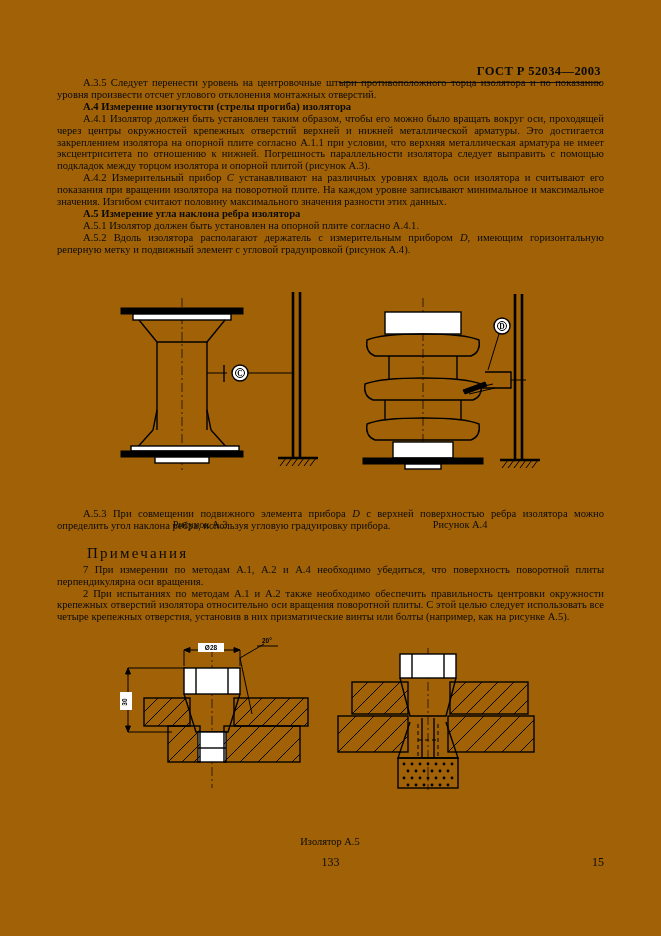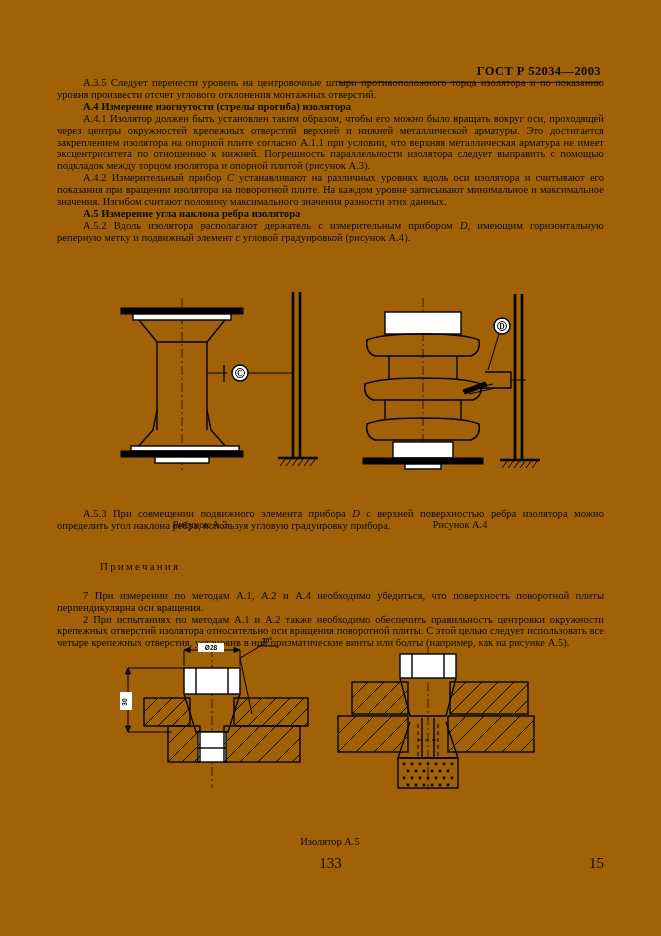--- a/index.html
+++ b/index.html
@@ -47,22 +47,22 @@
     hyphens: manual;
   }
   p.head {
     margin: 0;
     font-size: 10.6px;
     line-height: 11.9px;
     font-weight: bold;
     text-indent: 26px;
   }
   p.notes-title {
-    margin: 17px;
-    font-size: 11px;
+    margin: 4px;
+    font-size: 15px;
     line-height: 11.9px;
     text-indent: 26px;
     letter-spacing: 2.2px;
   }
   .gap-md { height: 12px; }
   em.sym { font-style: italic; }
 
   
   .figrow {
     position: absolute;
@@ -89,37 +89,38 @@
     fill: #000;
   }
   .marktxt {
     font-family: "Liberation Serif", serif;
     font-size: 7.5px;
     font-weight: bold;
     fill: #000;
   }
   .footer-num {
     position: absolute;
-    font-size: 15px;
+    font-size: 12px;
   }
 </style>
 </head>
 <body>
 
 <div class="page">
 
   <div class="doc-header">ГОСТ Р 52034—2003</div>
   <div class="header-rule"></div>
 
   <div class="content">
     <p class="body">А.3.5  Следует перенести уровень на центровочные штыри противоположного торца изолятора и по показанию уровня произвести отсчет углового отклонения монтажных отверстий.</p>
     <p class="head">А.4  Измерение изогнутости (стрелы прогиба) изолятора</p>
     <p class="body">А.4.1  Изолятор должен быть установлен таким образом, чтобы его можно было вращать вокруг оси, проходящей через центры окружностей крепежных отверстий верхней и нижней металлической арматуры. Это достигается закреплением изолятора на опорной плите согласно А.1.1 при условии, что верхняя металлическая арматура не имеет эксцентриситета по отношению к нижней. Погрешность параллельности изолятора следует выправить с помощью подкладок между торцом изолятора и опорной плитой (рисунок А.3).</p>
     <p class="body"><span>А.4.2  Измерительный прибор </span><em class="sym">C</em><span> устанавливают на различных уровнях вдоль оси изолятора и считывают его показания при вращении изолятора на поворотной плите. На каждом уровне записывают минимальное и максимальное значения. Изгибом считают половину максимального значения разности этих данных.</span></p>
     <p class="head">А.5  Измерение угла наклона ребра изолятора</p>
+    <p class="body">А.5.1  Изолятор должен быть установлен на опорной плите согласно А.4.1.</p>
     <p class="body"><span>А.5.2  Вдоль изолятора располагают держатель с измерительным прибором </span><em class="sym">D</em><span>, имеющим горизонтальную реперную метку и подвижный элемент с угловой градуировкой (рисунок А.4).</span></p>
   </div>
 
   <div class="figrow" style="top:290px;height:195px;">
 
     <svg width="300" height="195" style="position:absolute;left:75px;top:0;" viewBox="0 0 300 195">
 
       <line class="axis" x1="107" y1="8" x2="107" y2="180"></line>
 
       <rect class="solidfill" x="46" y="18" width="122" height="6"></rect>

